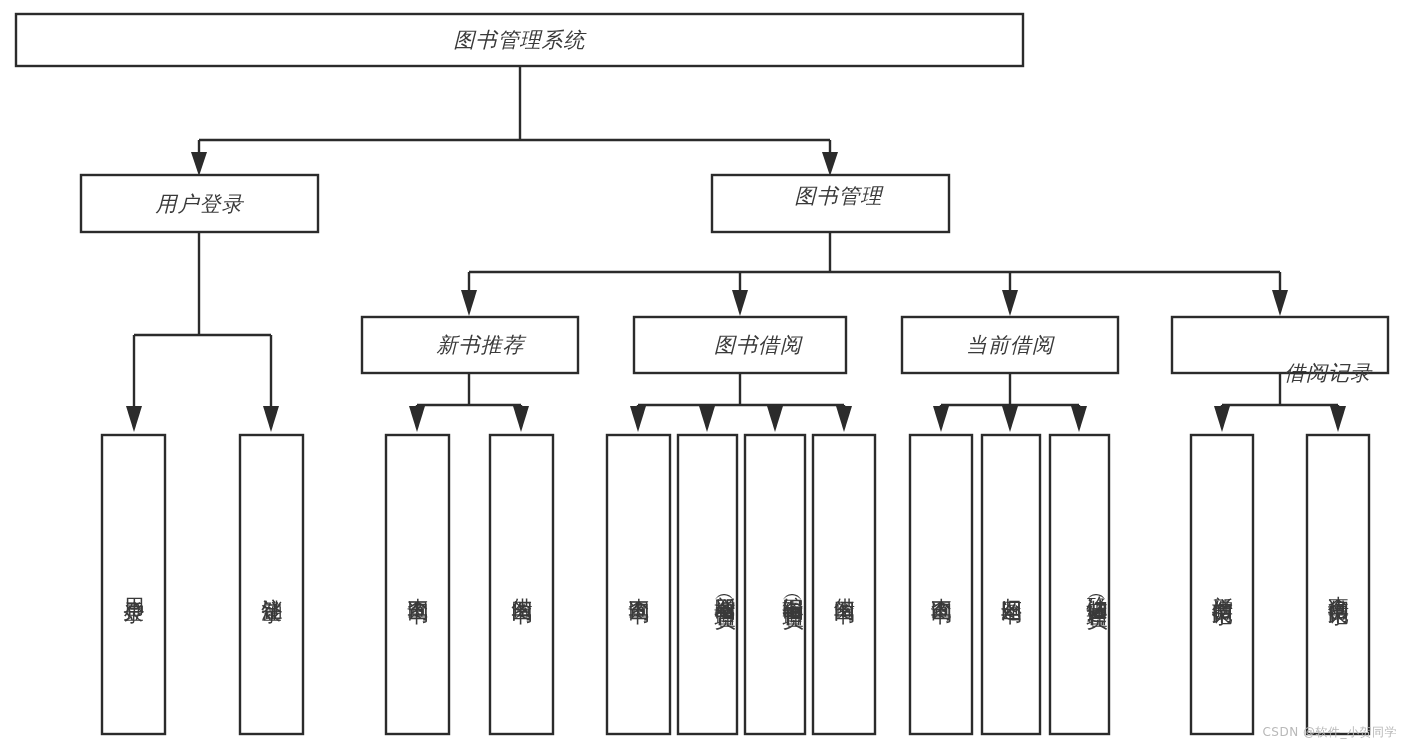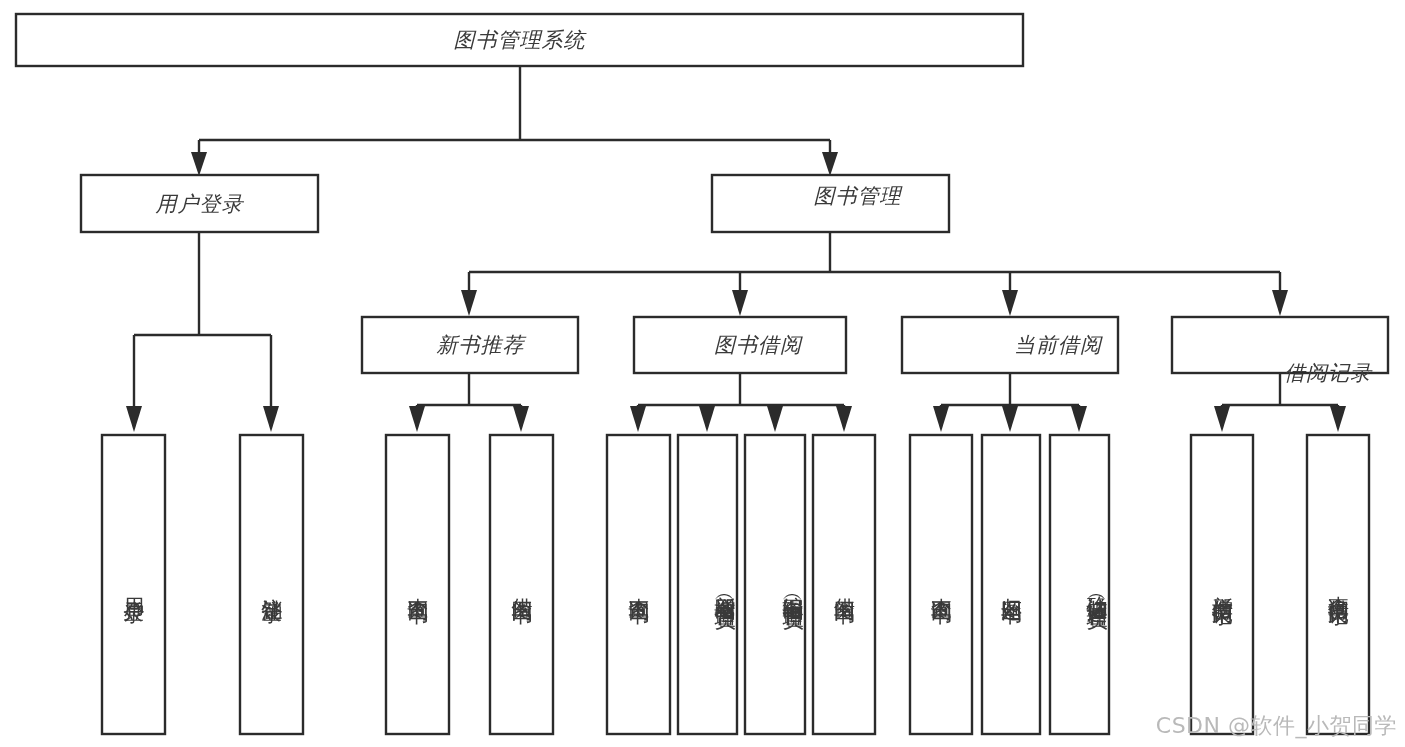--- a/index.html
+++ b/index.html
@@ -67,21 +67,21 @@
     color: #3a3a3a;
     font-family: "DejaVu Sans", "Liberation Sans", sans-serif;
     white-space: nowrap;
     pointer-events: none;
     font-style: italic;
   }
   #watermark {
     position: absolute;
     right: 8px;
     bottom: 6px;
-    font-size: 22px;
+    font-size: 12px;
     color: #b9b9b9;
     font-family: "DejaVu Sans", "Liberation Sans", sans-serif;
     letter-spacing: 0.5px;
     white-space: nowrap;
   }
 </style>
 </head>
 <body>
 
 <div id="diagram-root">
@@ -181,25 +181,25 @@
       <rect class="node-box" x="1050" y="435" width="59" height="299"></rect>
 
       <rect class="node-box" x="1191" y="435" width="62" height="299"></rect>
       <rect class="node-box" x="1307" y="435" width="62" height="299"></rect>
     </g>
   </svg>
 
   <div class="hlabel" style="left:16px; top:14px; width:1007px; height:52px;">图书管理系统</div>
 
   <div class="hlabel" style="left:81px; top:175px; width:237px; height:57px;">用户登录</div>
-  <div class="hlabel" style="left:739px; top:175px; width:237px; height:42px;">图书管理</div>
+  <div class="hlabel" style="left:720px; top:175px; width:237px; height:42px;">图书管理</div>
 
   <div class="hlabel" style="left:362px; top:317px; width:237px; height:56px;">新书推荐</div>
   <div class="hlabel" style="left:634px; top:317px; width:248px; height:56px;">图书借阅</div>
-  <div class="hlabel" style="left:902px; top:317px; width:216px; height:56px;padding-left:48px;">当前借阅</div>
+  <div class="hlabel" style="left:902px; top:317px; width:216px; height:56px;">当前借阅</div>
   <div class="hlabel" style="left:1220px; top:317px; width:216px; height:55px;margin-top:28px;">借阅记录</div>
 
   <div class="vlabel" style="left:102px; top:435px; width:63px; height:299px;">用户登录</div>
   <div class="vlabel" style="left:240px; top:435px; width:63px; height:299px;">注销登录</div>
 
   <div class="vlabel" style="left:386px; top:435px; width:63px; height:299px;">查询图书</div>
   <div class="vlabel" style="left:490px; top:435px; width:63px; height:299px;">借阅图书</div>
 
   <div class="vlabel" style="left:607px; top:435px; width:63px; height:299px;">查询图书</div>
   <div class="vlabel" style="left:678px; top:435px; width:59px; height:299px; align-items:flex-start; padding-top:6px; box-sizing:border-box;">新增图书（管理员）</div>

